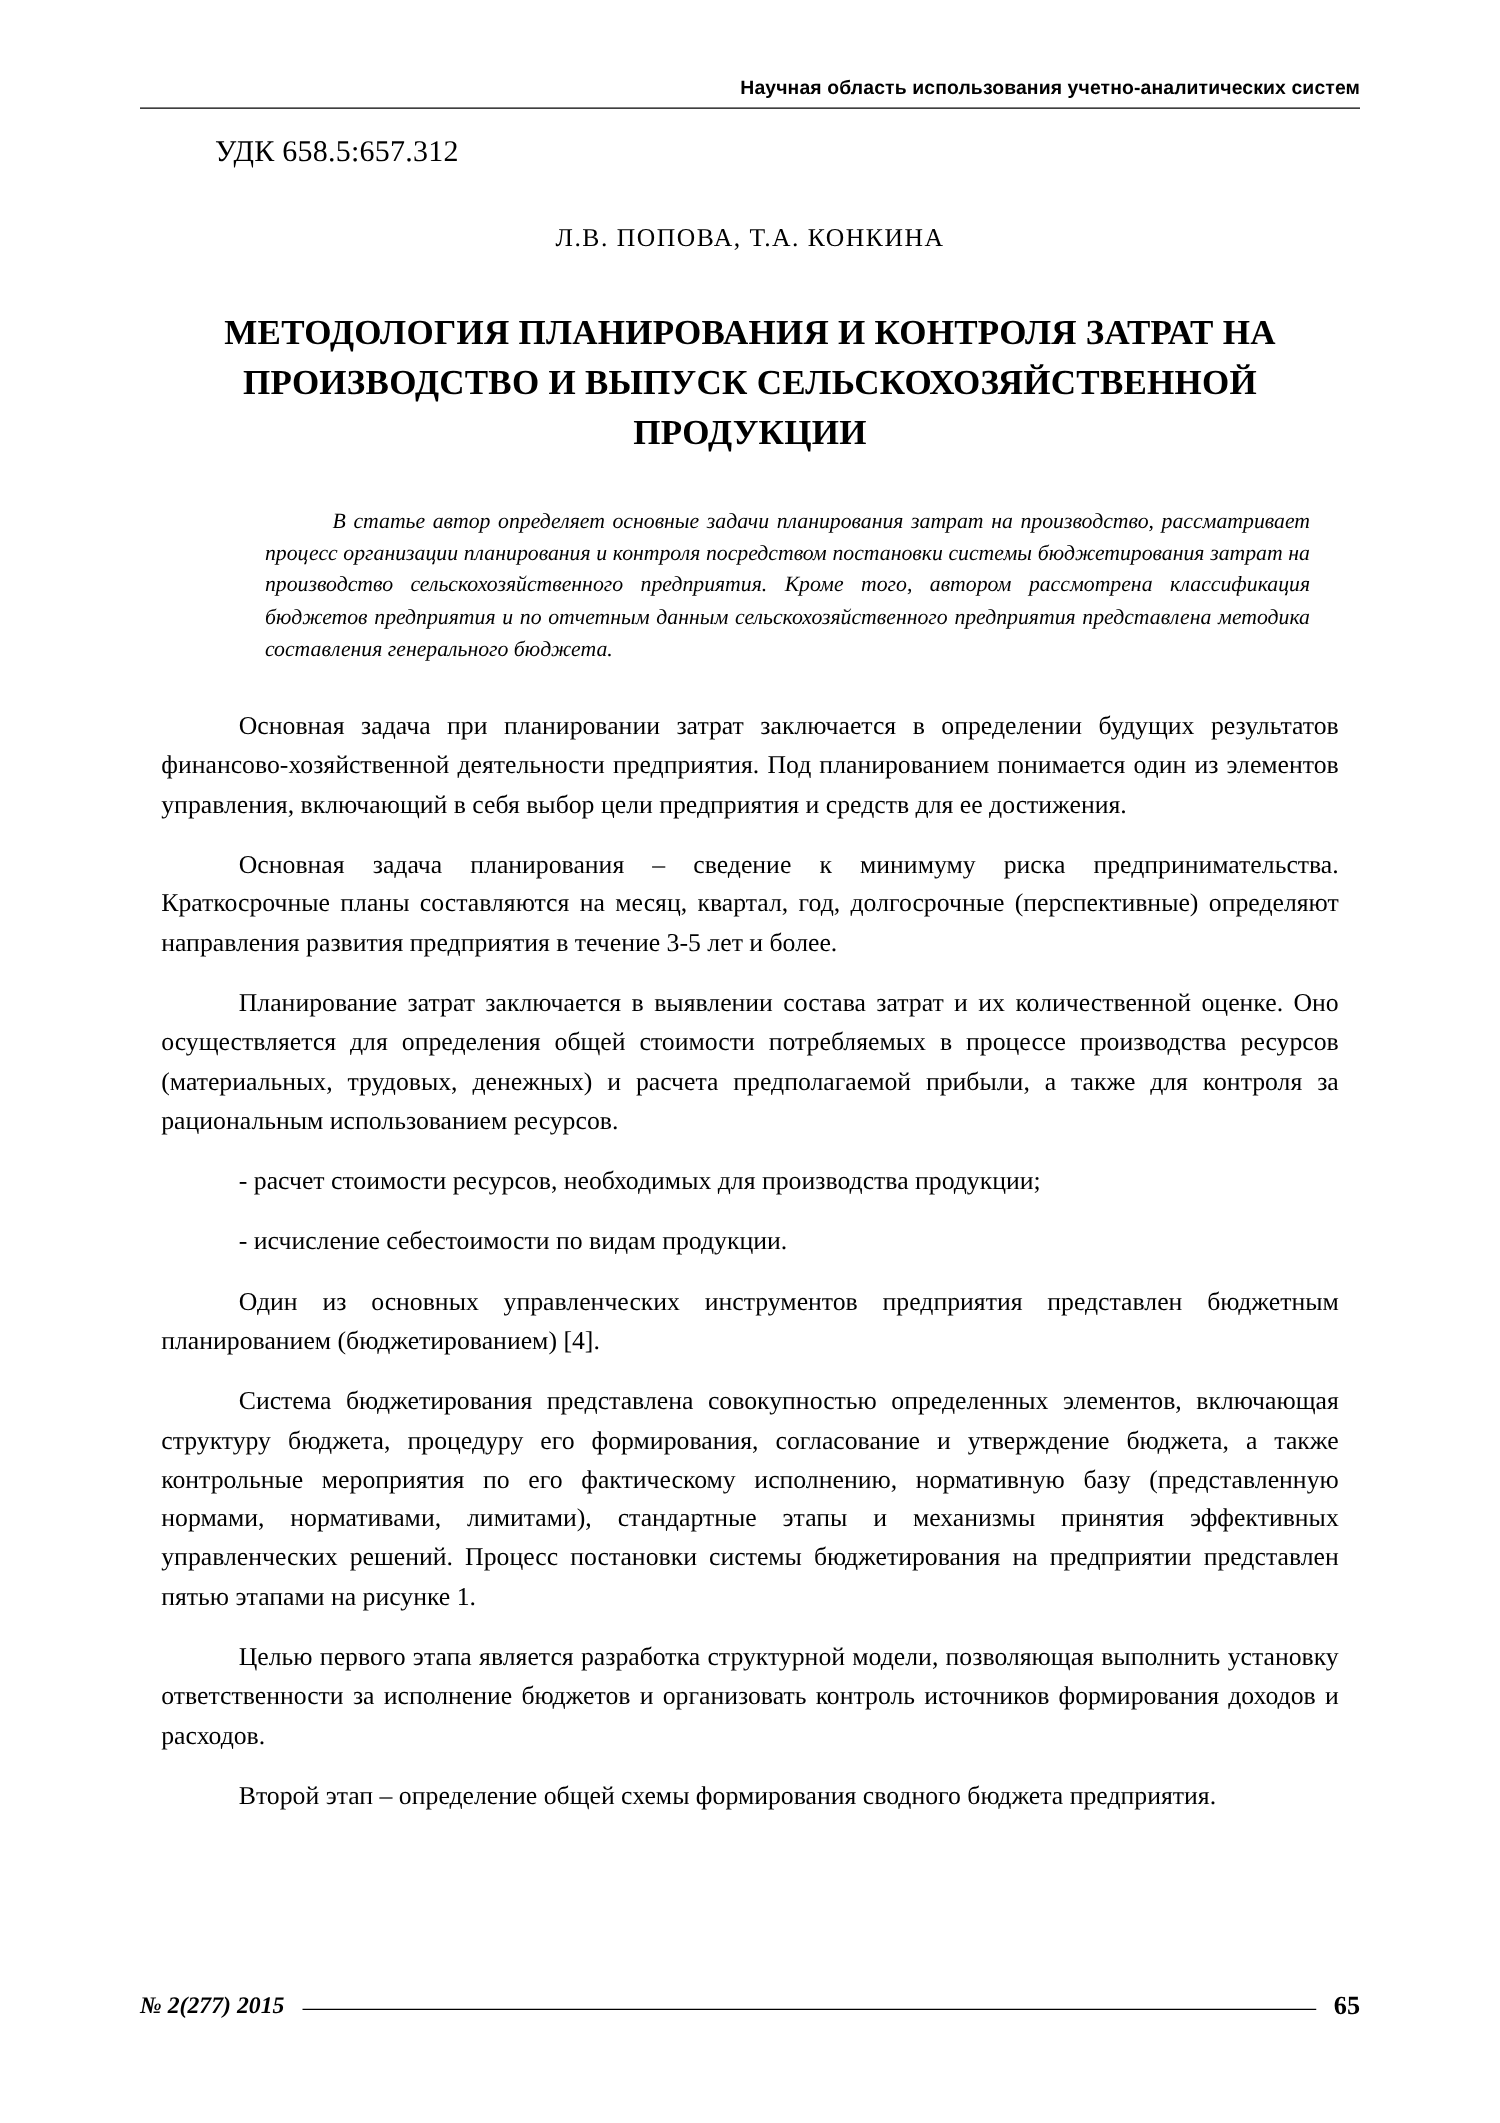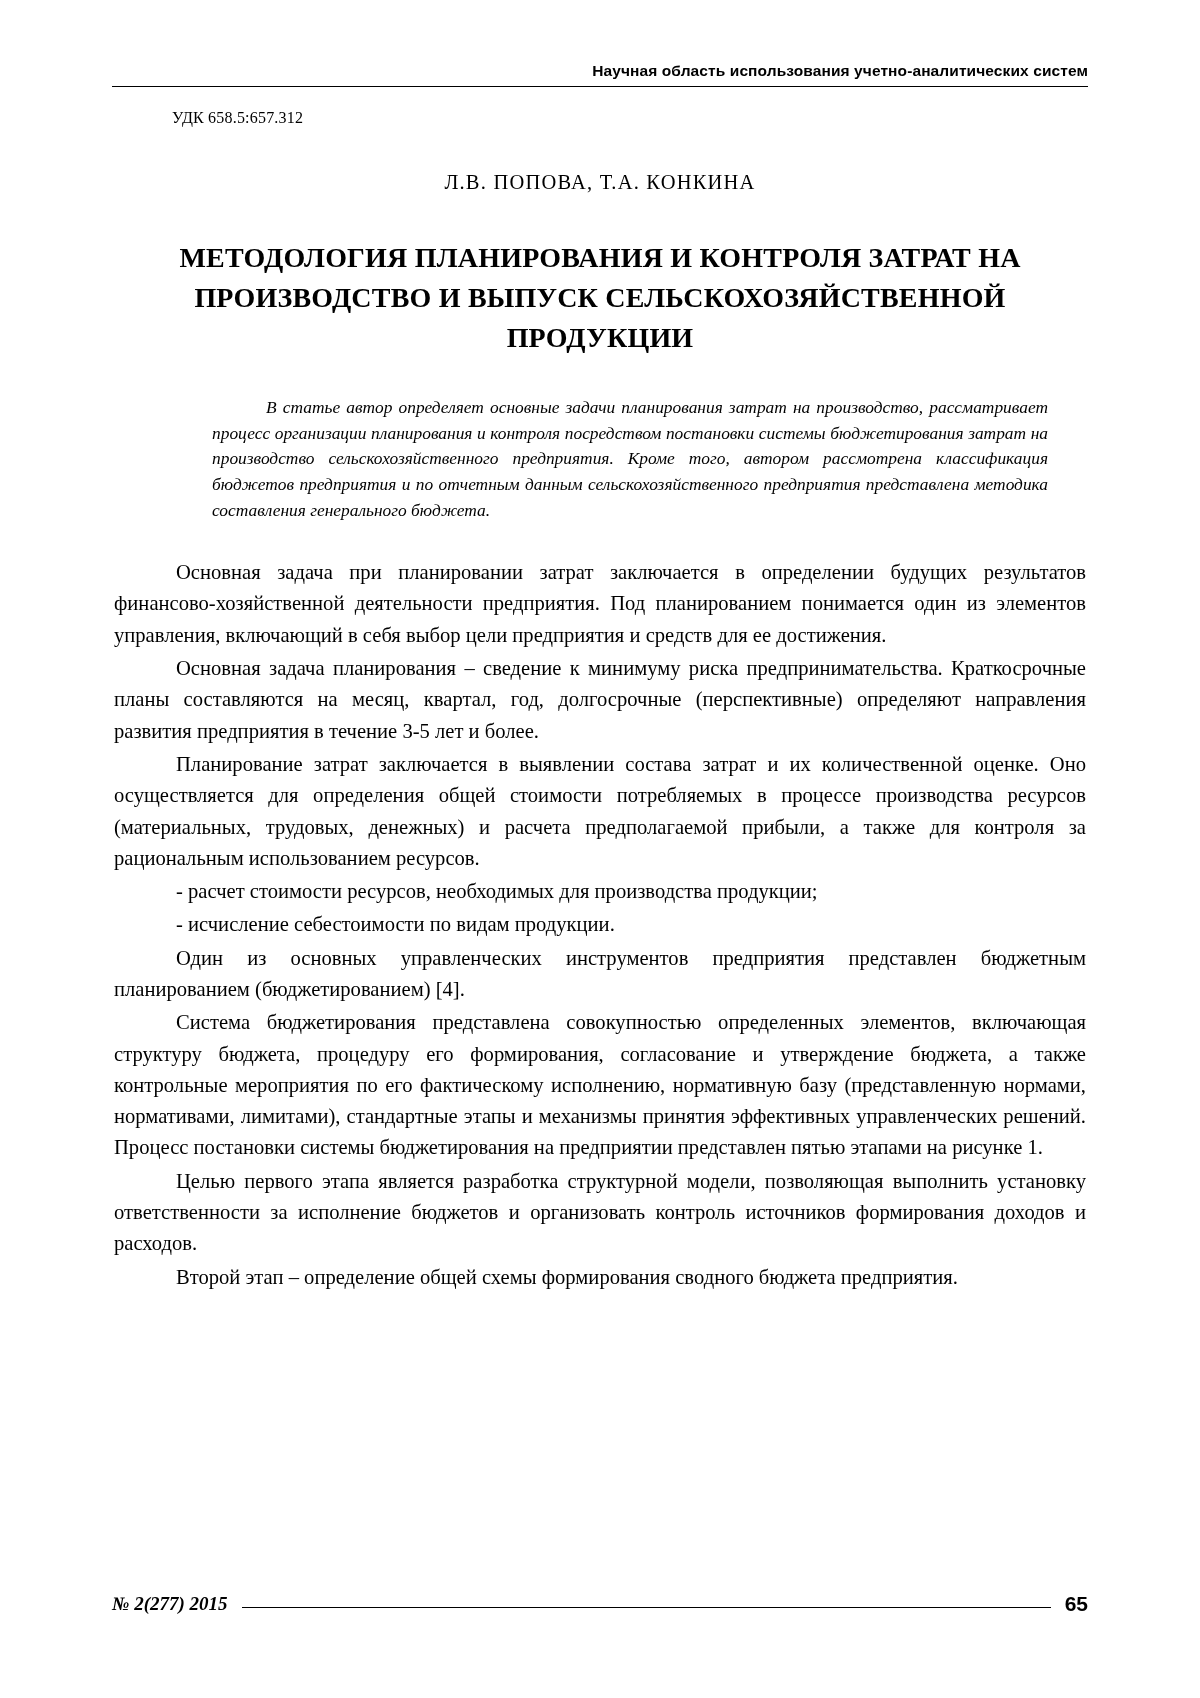--- a/index.html
+++ b/index.html
@@ -42,21 +42,21 @@
     padding-bottom: 6px;
   }
   .head-rule {
     border-bottom: 1.6px solid #000;
     width: 100%;
     margin-bottom: 22px;
   }
 
   
   .udc {
-    font-size: 16px;
+    font-size: 24px;
     margin-left: 60px;
     margin-bottom: 44px;
     letter-spacing: 0.2px;
   }
 
   
   .authors {
     text-align: center;
     font-size: 20.5px;
     letter-spacing: 1.2px;
@@ -96,21 +96,21 @@
     font-style: italic;
   }
 
   
   .body-text {
     margin-top: 34px;
     font-size: 20.6px;
     line-height: 1.52;
   }
   .body-text p {
-    margin: 2px;
+    margin: 17px;
     text-align: justify;
     text-indent: 62px;
   }
   .body-text p.noindent {
     text-indent: 62px;
   }
 
   
   .footer {
     position: absolute;
@@ -129,21 +129,21 @@
   }
   .footer .rule {
     flex: 1;
     height: 0;
     border-bottom: 1.6px solid #000;
     margin: 0 14px;
     position: relative;
     top: 3px;
   }
   .footer .pageno {
-    font-family: Liberation Sans, sans-serif;
+    font-family: Liberation Serif, serif;
     font-weight: bold;
     font-size: 21px;
   }
 </style>
 </head>
 <body>
 
 <div class="page">
   <div class="content">
 

